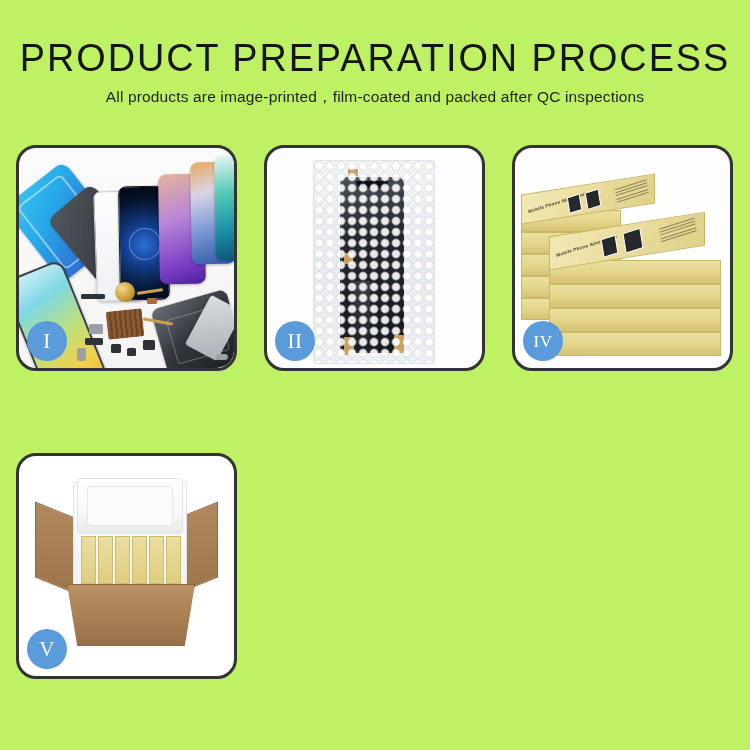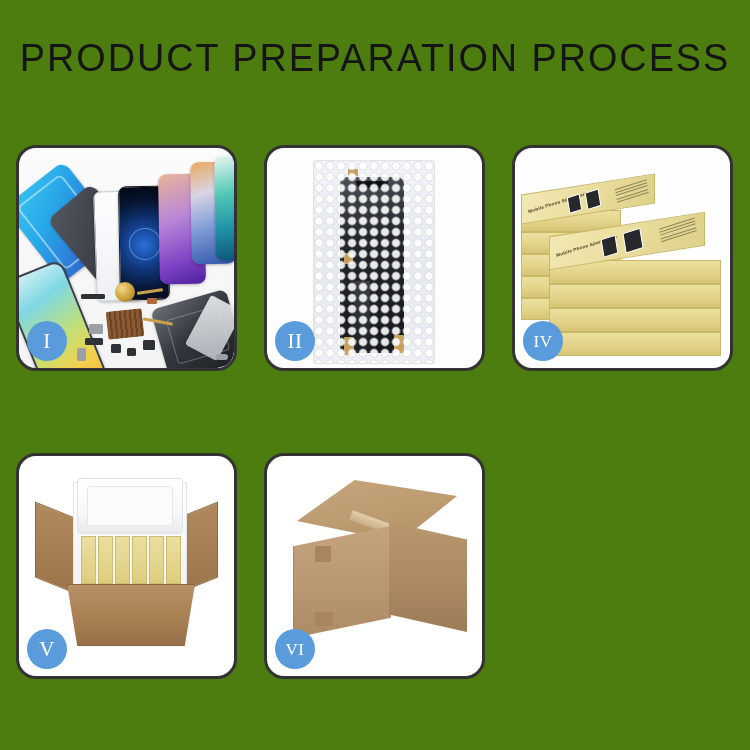--- a/index.html
+++ b/index.html
@@ -3,21 +3,21 @@
 <meta charset="utf-8">
 <style>
   * { box-sizing: border-box; }
   html, body { margin:0; padding:0; }
   body {
     width:750px; height:750px;
     background:#ffffff;
     font-family:"Liberation Sans", sans-serif;
     overflow:hidden;
   }
-  .page { position:relative; width:750px; height:750px; background:#4d7c0f; }
+  .page { position:relative; width:750px; height:750px; background:#bef264; }
 
   
   .header { position:absolute; top:36px; left:0; width:750px; text-align:center; }
   .title {
     font-family:"Liberation Sans", sans-serif;
     font-size:39px; font-weight:500; color:#151515;
     letter-spacing:2.0px; line-height:44px;
     transform:scaleX(0.97); transform-origin:center;
     white-space:nowrap;
   }
@@ -271,20 +271,21 @@
   }
   .tab6 { position:absolute; background:#a8855c; border-radius:1px; }
 </style>
 </head>
 <body>
 
 <div class="page">
 
   <div class="header">
     <div class="title">PRODUCT PREPARATION PROCESS</div>
+    <div class="subtitle">All products are image-printed，film-coated and packed after QC inspections</div>
   </div>
 
   <div class="grid">
 
     <div class="panel p1">
       <div class="panel-inner">
         <div class="ph ph-a"></div>
         <div class="ph ph-b"></div>
         <div class="ph ph-c"></div>
         <div class="ph ph-d"></div>
@@ -392,29 +393,15 @@
           <span></span>
         </div>
         <div class="foamlid5"></div>
         <div class="cartonfront5"></div>
       </div>
       <div class="badge">
         <span>V</span>
       </div>
     </div>
 
-    <div class="panel p6">
-      <div class="panel-inner">
-        <div class="c6top">
-          <div class="tape6"></div>
-        </div>
-        <div class="c6front"></div>
-        <div class="c6side"></div>
-        <div class="tab6" style="left:48px;top:90px;width:16px;height:16px;"></div>
-        <div class="tab6" style="left:48px;top:156px;width:18px;height:14px;"></div>
-      </div>
-      <div class="badge small">
-        <span>VI</span>
-      </div>
-    </div>
 
   </div>
 </div>
 
 </body></html>

